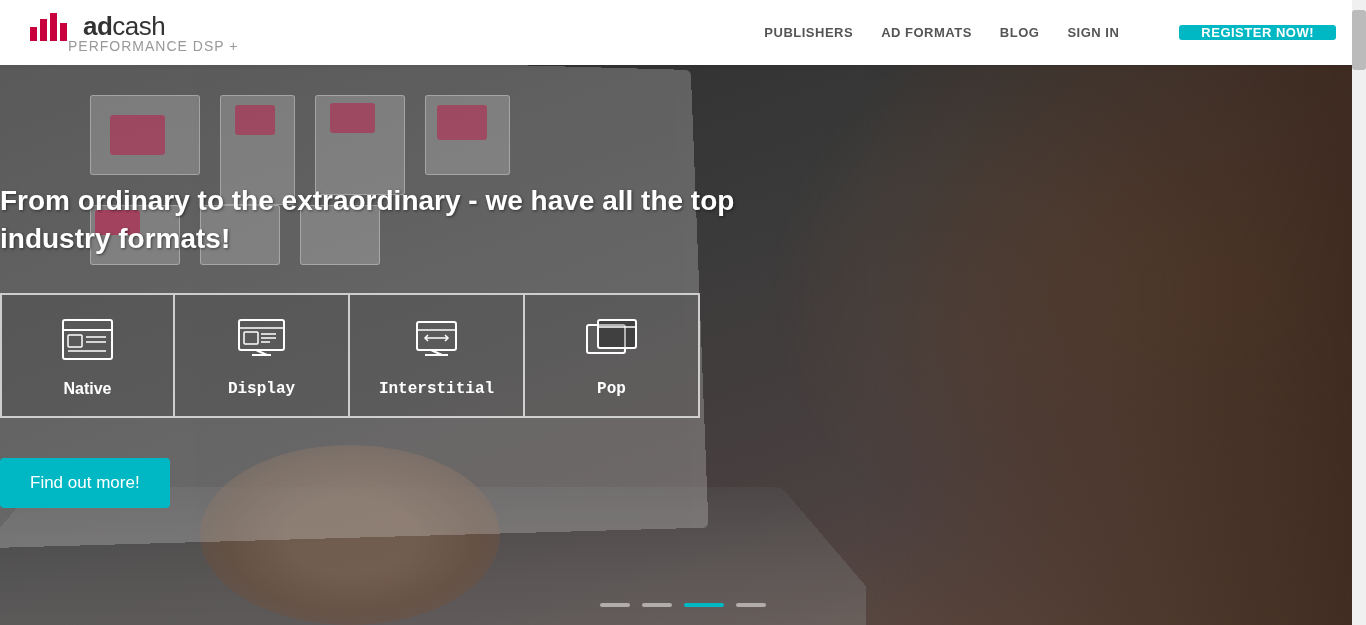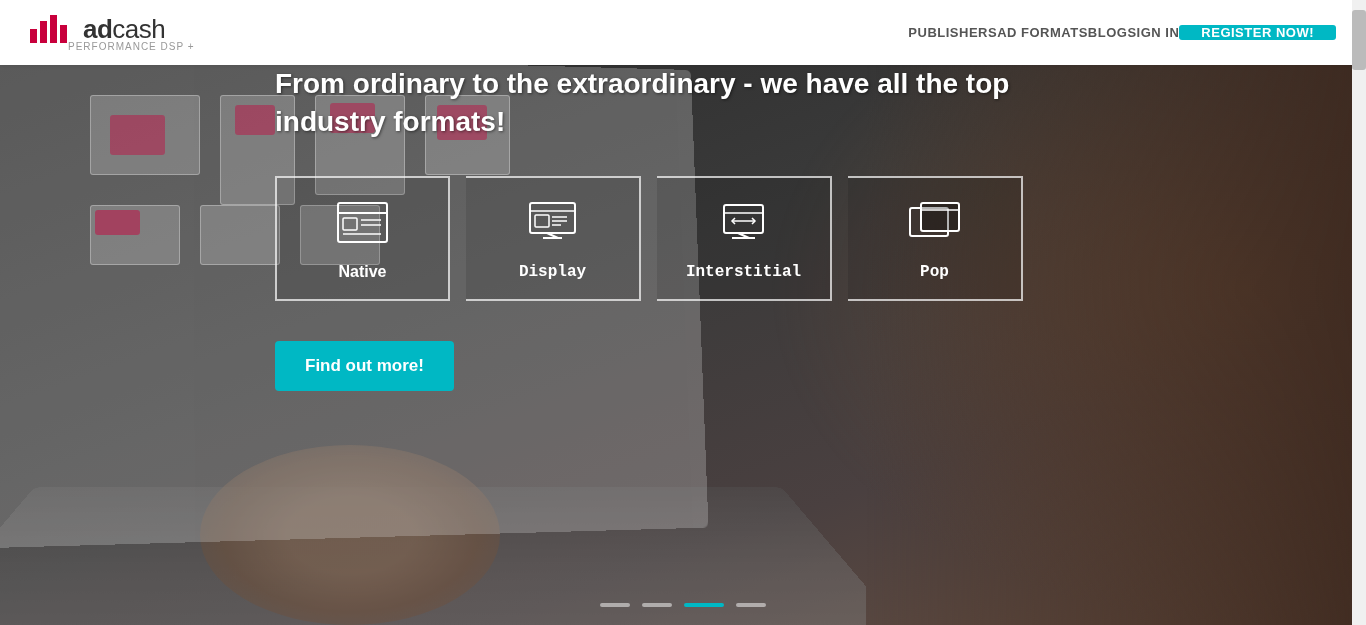--- a/index.html
+++ b/index.html
@@ -43,30 +43,31 @@
     .logo-bar:nth-child(3) { height: 28px; }
     .logo-bar:nth-child(4) { height: 20px; }
     .logo-name {
       font-size: 26px;
       font-weight: 400;
       color: #333;
       letter-spacing: -0.5px;
     }
     .logo-name span { font-weight: 700; }
     .logo-subtitle {
-      font-size: 10px;
+      font-size: 14px;
       color: #999;
       letter-spacing: 1px;
       text-transform: uppercase;
       margin-top: -4px;
       margin-left: 38px;
     }
     #nav {
       display: flex;
       align-items: center;
+      gap: 28px;
     }
     .nav-link {
       font-size: 13px;
       font-weight: 700;
       color: #555;
       text-decoration: none;
       letter-spacing: 0.5px;
       text-transform: uppercase;
       cursor: pointer;
     }
@@ -74,20 +75,21 @@
       background: #00b8c4;
       color: #fff;
       border: none;
       padding: 0 22px;
       font-size: 13px;
       font-weight: 700;
       letter-spacing: 0.5px;
       text-transform: uppercase;
       border-radius: 3px;
       cursor: pointer;
+      margin-left: 32px;
     }
 
     
     #hero {
       position: absolute;
       top: 65px; left: 0; right: 0;
       height: 560px;
       background: linear-gradient(rgba(30,30,30,0.55), rgba(30,30,30,0.65));
       overflow: hidden;
     }
@@ -98,37 +100,37 @@
       z-index: 0;
     }
 
     
     #hero-content {
       position: absolute;
       top: 0; left: 0; right: 0; bottom: 0;
       z-index: 10;
       display: flex;
       flex-direction: column;
-      padding-left: 275px;
+      justify-content: center;
     }
 
     #hero-headline {
       font-size: 28px;
       font-weight: 700;
       color: #fff;
       max-width: 760px;
       line-height: 1.35;
       margin-bottom: 35px;
       text-shadow: 1px 1px 3px rgba(0,0,0,0.5);
     }
 
     
     #format-cards {
       display: flex;
-      gap: 16px;
+      gap: 0;
       margin-bottom: 40px;
     }
 
     .format-card {
       width: 175px;
       border: 2px solid rgba(255,255,255,0.7);
       padding: 20px 15px 18px;
       display: flex;
       flex-direction: column;
       align-items: center;
@@ -162,21 +164,21 @@
       text-align: center;
     }
 
     
     #cta-btn {
       background: #00b8c4;
       color: #fff;
       border: none;
       padding: 15px 30px;
       font-size: 17px;
-      font-weight: 700;
+      font-weight: 400;
       border-radius: 4px;
       cursor: pointer;
       display: inline-block;
       width: fit-content;
     }
 
     
     #slider-dots {
       position: absolute;
       bottom: 18px;

